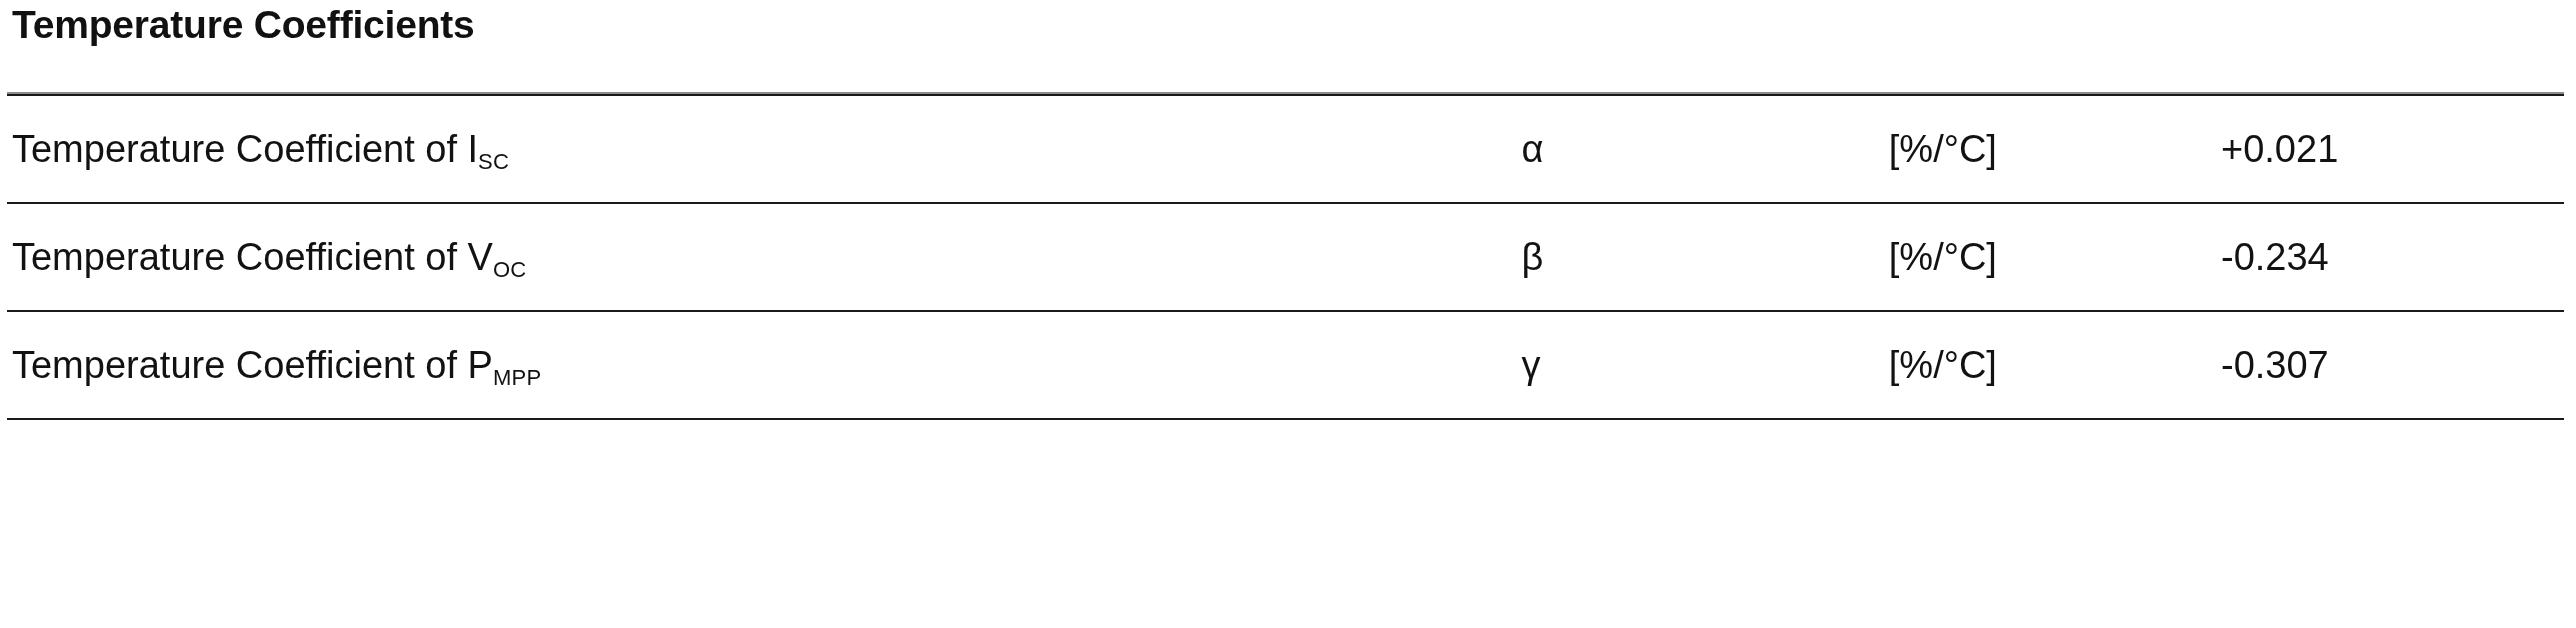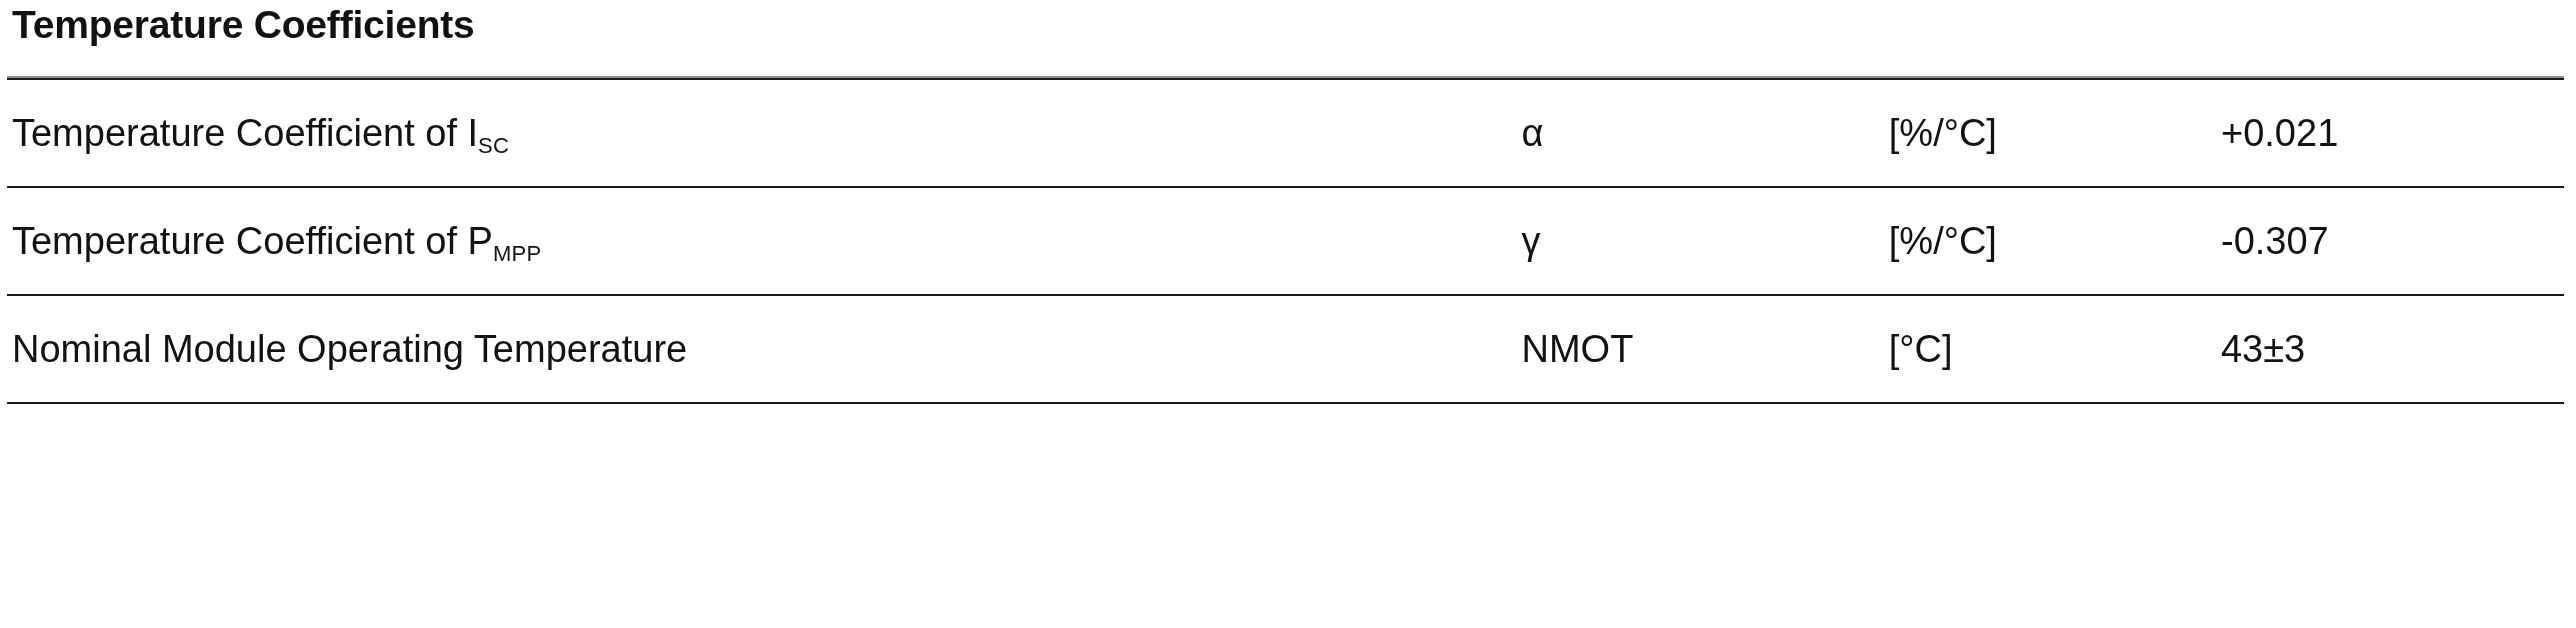--- a/index.html
+++ b/index.html
@@ -24,21 +24,21 @@
   .section-title {
     font-size: 39px;
     font-weight: bold;
     letter-spacing: -0.2px;
     color: #111111;
     padding-top: 5.1px;
     padding-left: 5.1px;
     line-height: 1.05;
   }
   .spec-table {
-    margin-top: 30px;
+    margin-top: 46px;
     width: 2557px;
     border-collapse: collapse;
     table-layout: fixed;
   }
   .spec-table tr.head-rule > td {
     border-top: 2.6px solid #8d8d8d;
     height: 0;
     padding: 0;
     line-height: 0;
     font-size: 0;
@@ -103,48 +103,48 @@
           <div class="cell-text sym-glyph">α</div>
         </td>
         <td class="cell-unit">
           <div class="cell-text">[%/°C]</div>
         </td>
         <td class="cell-value">
           <div class="cell-text">+0.021</div>
         </td>
       </tr>
 
+      <tr class="data-row">
+        <td class="cell-label">
+          <div class="cell-text"><span>Temperature Coefficient of V</span><sub>OC</sub></div>
+        </td>
+        <td class="cell-symbol">
+          <div class="cell-text sym-glyph">β</div>
+        </td>
+        <td class="cell-unit">
+          <div class="cell-text">[%/°C]</div>
+        </td>
+        <td class="cell-value">
+          <div class="cell-text">-0.234</div>
+        </td>
+      </tr>
 
       <tr class="data-row">
         <td class="cell-label">
           <div class="cell-text"><span>Temperature Coefficient of P</span><sub>MPP</sub></div>
         </td>
         <td class="cell-symbol">
           <div class="cell-text sym-glyph">γ</div>
         </td>
         <td class="cell-unit">
           <div class="cell-text">[%/°C]</div>
         </td>
         <td class="cell-value">
           <div class="cell-text">-0.307</div>
         </td>
       </tr>
 
-      <tr class="data-row">
-        <td class="cell-label">
-          <div class="cell-text"><span>Nominal Module Operating Temperature</span><sub></sub></div>
-        </td>
-        <td class="cell-symbol">
-          <div class="cell-text sym-glyph">NMOT</div>
-        </td>
-        <td class="cell-unit">
-          <div class="cell-text">[°C]</div>
-        </td>
-        <td class="cell-value">
-          <div class="cell-text">43±3</div>
-        </td>
-      </tr>
 
     </tbody>
   </table>
 
 </div>
 
 
 </body></html>

